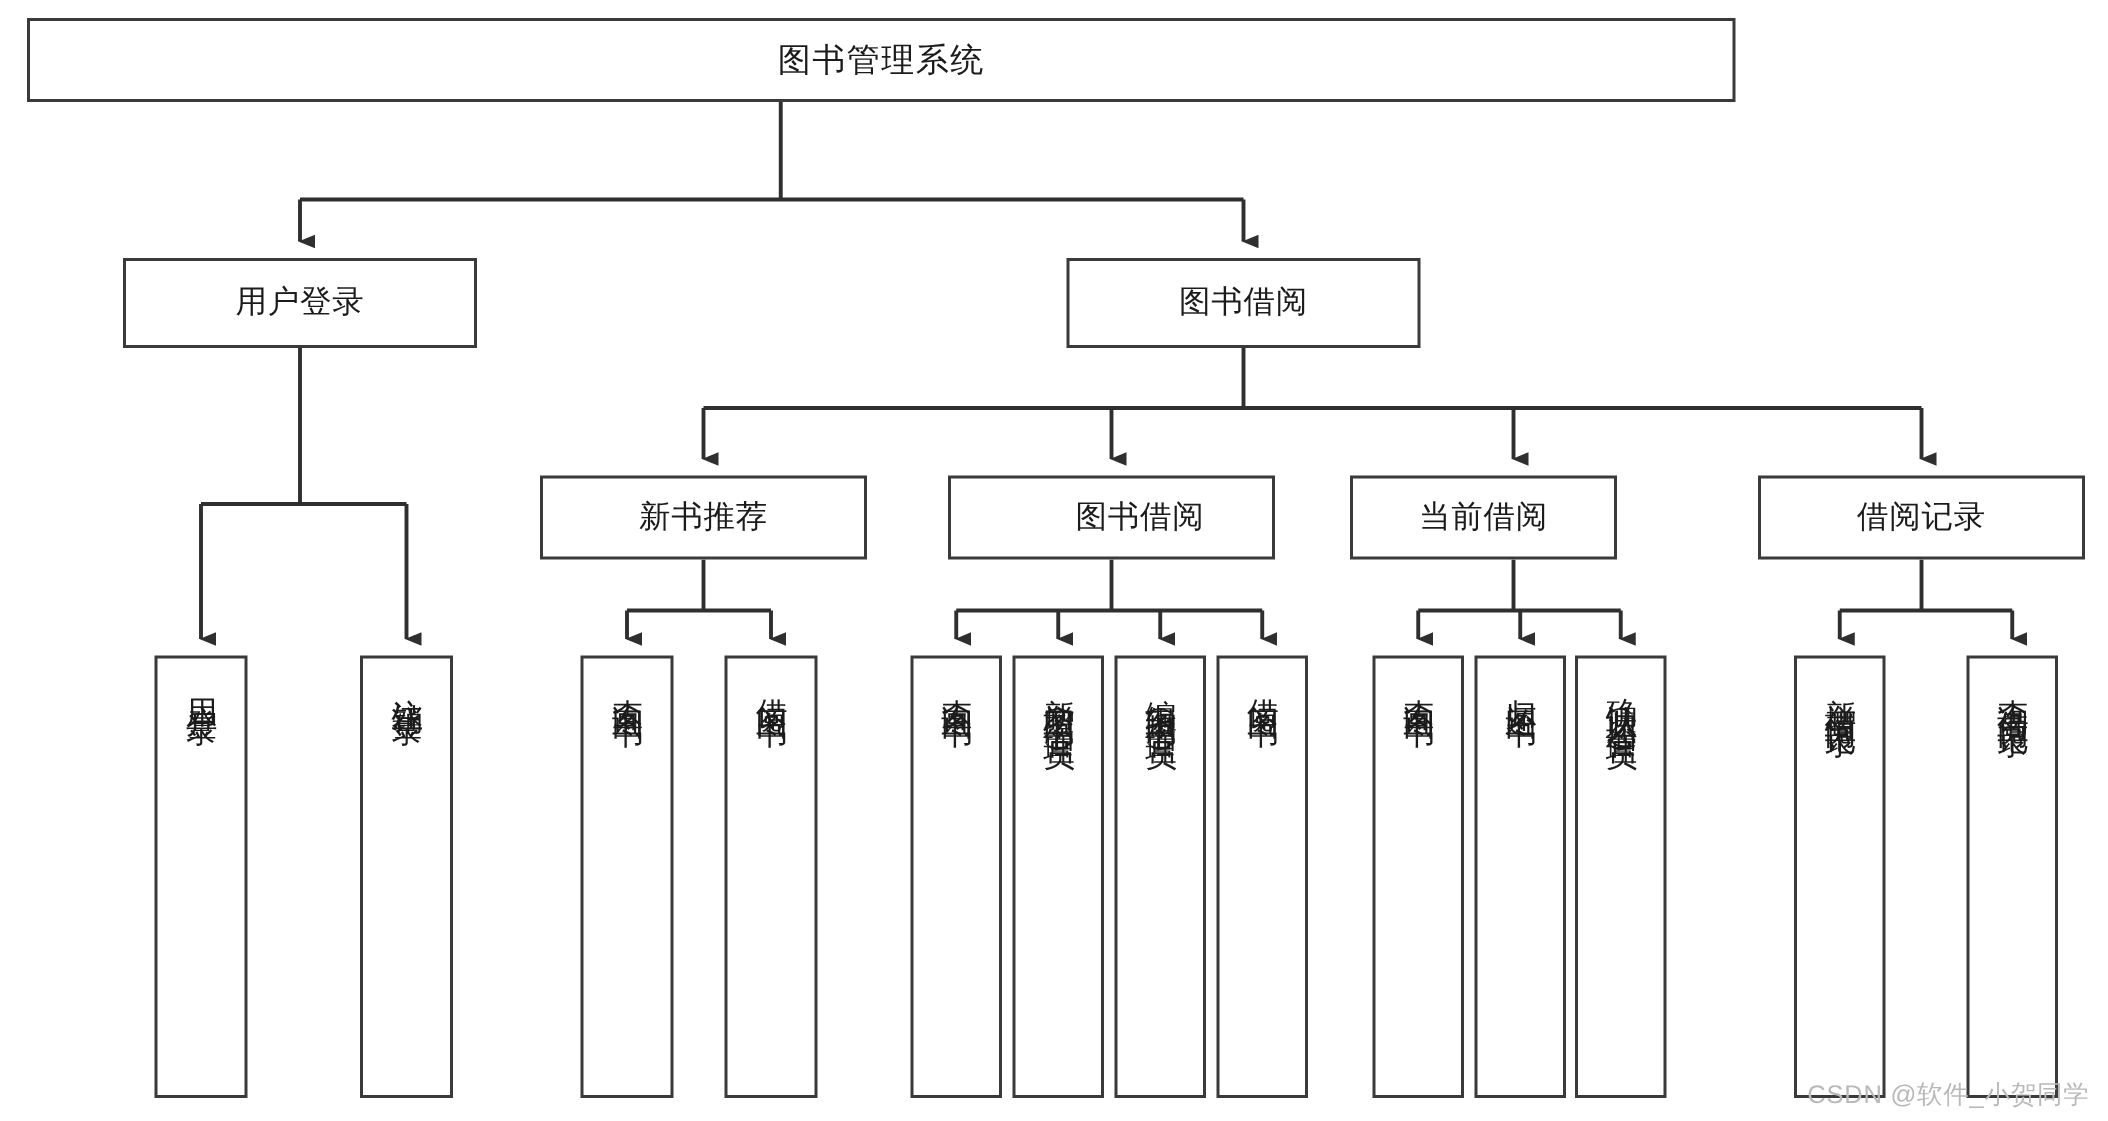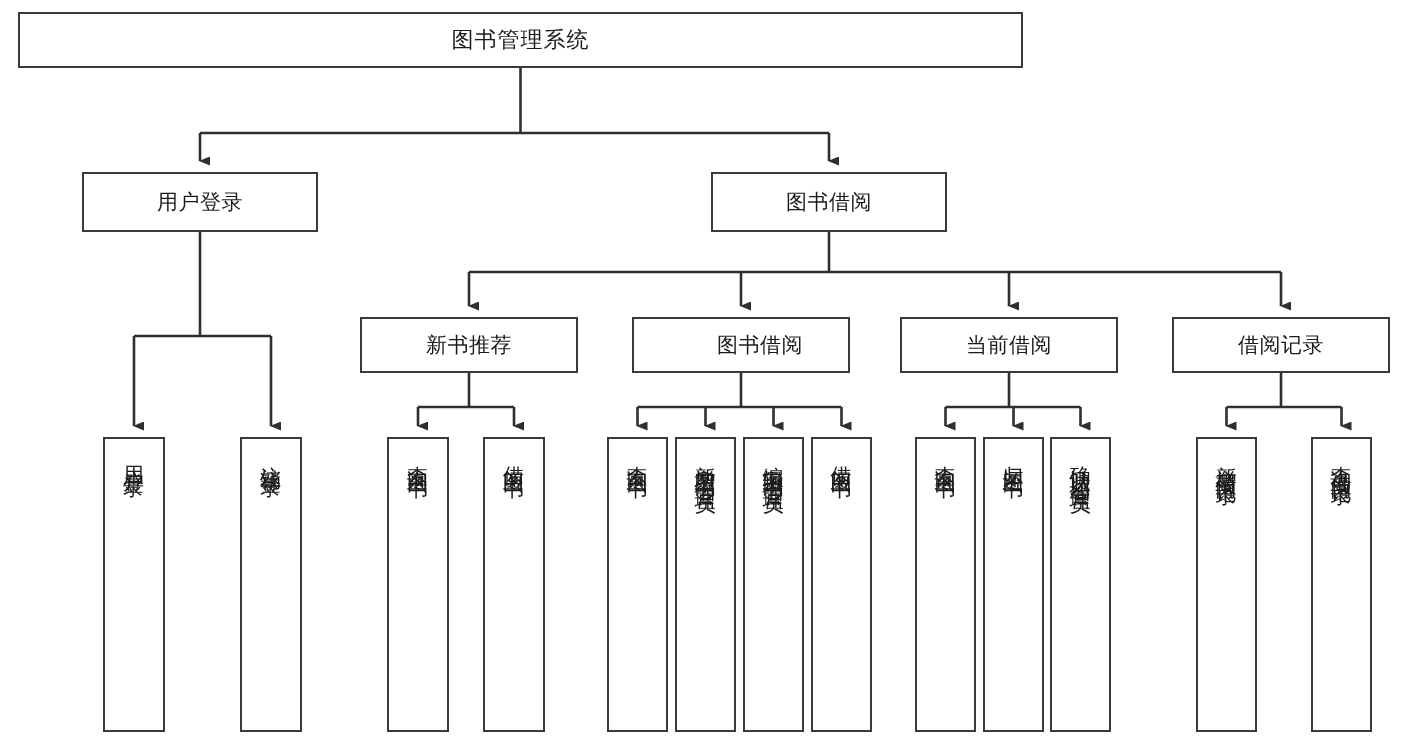--- a/index.html
+++ b/index.html
@@ -117,36 +117,36 @@
         <path d="M1013.5,407 L1013.5,426" marker-end="url(#arrowhead)"></path>
         <path d="M1080.5,407 L1080.5,426" marker-end="url(#arrowhead)"></path>
         <path d="M1281,373 L1281,407"></path>
         <path d="M1226.5,407 L1341.5,407"></path>
         <path d="M1226.5,407 L1226.5,426" marker-end="url(#arrowhead)"></path>
         <path d="M1341.5,407 L1341.5,426" marker-end="url(#arrowhead)"></path>
       </g>
   </svg>
 
   <div id="nodes-layer">
-      <div class="node horiz root" style="left: 18px; top: 12px; width: 1005px; height: 56px;">
+      <div class="node horiz root" style="left: 18px; top: 12px; width: 1139px; height: 56px;">
         <span class="label">图书管理系统</span>
       </div>
       <div class="node horiz" style="left: 82px; top: 172px; width: 236px; height: 60px;">
         <span class="label">用户登录</span>
       </div>
       <div class="node horiz" style="left: 711px; top: 172px; width: 236px; height: 60px;">
         <span class="label">图书借阅</span>
       </div>
       <div class="node horiz" style="left: 360px; top: 317px; width: 218px; height: 56px;">
         <span class="label">新书推荐</span>
       </div>
       <div class="node horiz" style="left: 632px; top: 317px; width: 218px; height: 56px; padding-left: 38px;">
         <span class="label">图书借阅</span>
       </div>
-      <div class="node horiz" style="left: 900px; top: 317px; width: 218px; height: 56px;">
+      <div class="node horiz" style="left: 900px; top: 317px; width: 178px; height: 56px;">
         <span class="label">当前借阅</span>
       </div>
       <div class="node horiz" style="left: 1172px; top: 317px; width: 218px; height: 56px;">
         <span class="label">借阅记录</span>
       </div>
       <div class="node vert" style="left: 103px; top: 437px; width: 62px; height: 295px;">
         <span class="label">用户登录</span>
       </div>
       <div class="node vert" style="left: 240px; top: 437px; width: 62px; height: 295px;">
         <span class="label">注销登录</span>
@@ -179,13 +179,14 @@
         <span class="label">确认归还（管理员）</span>
       </div>
       <div class="node vert" style="left: 1196px; top: 437px; width: 61px; height: 295px;">
         <span class="label">新增借阅记录</span>
       </div>
       <div class="node vert" style="left: 1311px; top: 437px; width: 61px; height: 295px;">
         <span class="label">查询借阅记录</span>
       </div>
     </div>
 
+  <div class="watermark">CSDN @软件_小贺同学</div>
 </div>
 
 </body></html>

